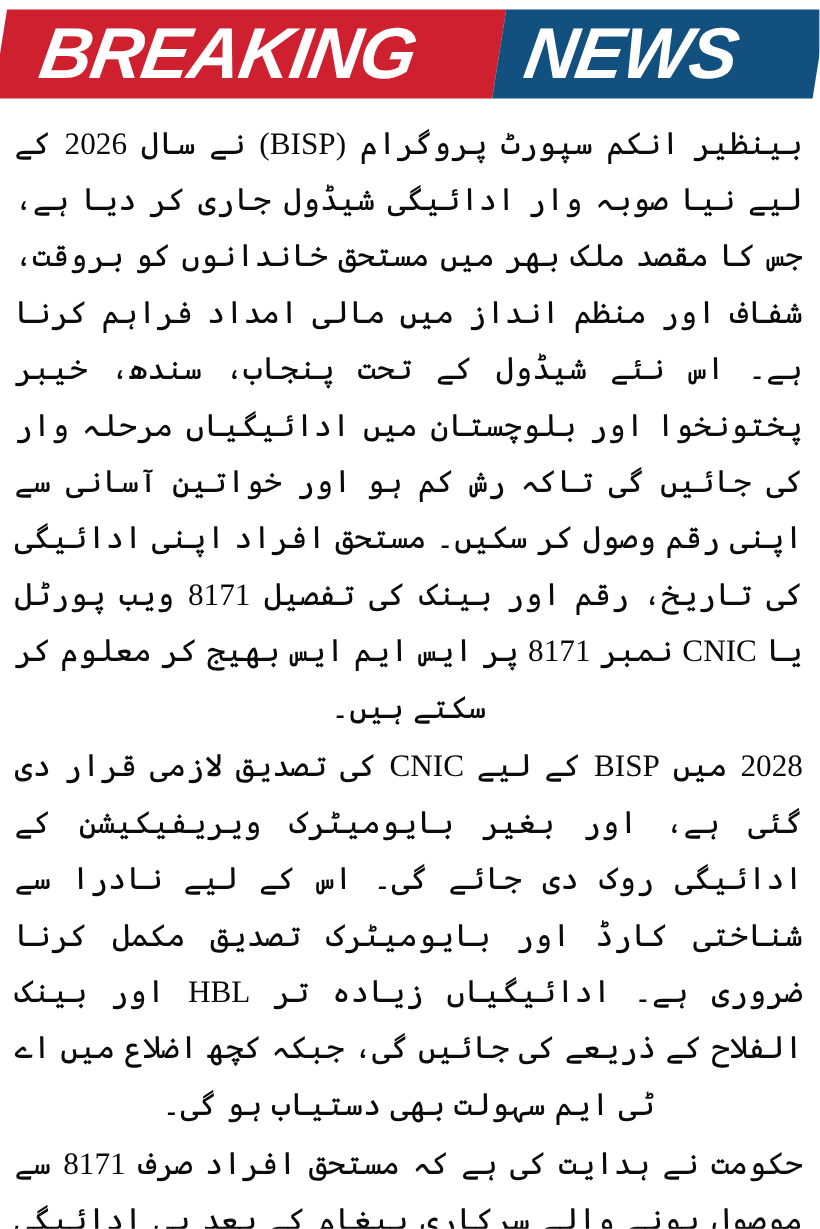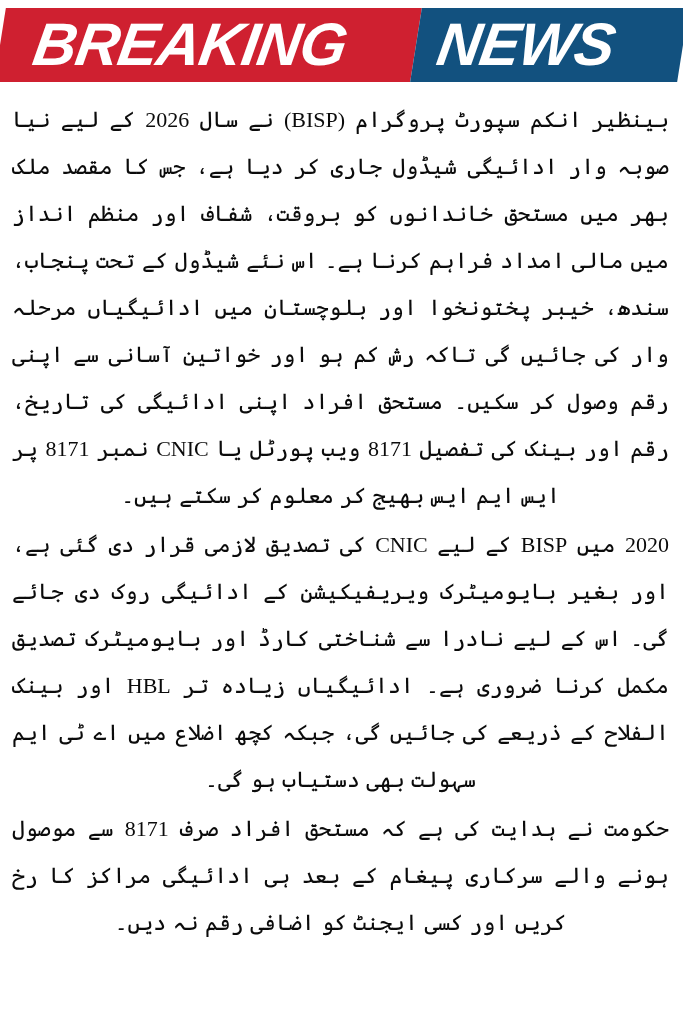--- a/index.html
+++ b/index.html
@@ -69,21 +69,21 @@
 
   
   .article {
     padding: 2px 14px 0 12px;
     direction: rtl;
     text-align: justify;
     text-align-last: center;
   }
   .para {
     margin: 0 0 2px 0;
-    font-size: 22px;
+    font-size: 26px;
     line-height: 47px;
     text-align: justify;
     text-align-last: center;
     word-spacing: 1px;
     font-family: "Liberation Serif", "DejaVu Serif", serif;
   }
 </style>
 </head>
 <body>
 
@@ -93,16 +93,16 @@
       <div class="banner-text breaking">BREAKING</div>
     </div>
     <div class="banner-blue">
       <div class="banner-text news">NEWS</div>
     </div>
   </div>
 </div>
 
 <div class="article">
   <p class="para">بینظیر انکم سپورٹ پروگرام (BISP) نے سال 2026 کے لیے نیا صوبہ وار ادائیگی شیڈول جاری کر دیا ہے، جس کا مقصد ملک بھر میں مستحق خاندانوں کو بروقت، شفاف اور منظم انداز میں مالی امداد فراہم کرنا ہے۔ اس نئے شیڈول کے تحت پنجاب، سندھ، خیبر پختونخوا اور بلوچستان میں ادائیگیاں مرحلہ وار کی جائیں گی تاکہ رش کم ہو اور خواتین آسانی سے اپنی رقم وصول کر سکیں۔ مستحق افراد اپنی ادائیگی کی تاریخ، رقم اور بینک کی تفصیل 8171 ویب پورٹل یا CNIC نمبر 8171 پر ایس ایم ایس بھیج کر معلوم کر سکتے ہیں۔</p>
-  <p class="para">2020 میں BISP کے لیے CNIC کی تصدیق لازمی قرار دی گئی ہے، اور بغیر بایومیٹرک ویریفیکیشن کے ادائیگی روک دی جائے گی۔ اس کے لیے نادرا سے شناختی کارڈ اور بایومیٹرک تصدیق مکمل کرنا ضروری ہے۔ ادائیگیاں زیادہ تر HBL اور بینک الفلاح کے ذریعے کی جائیں گی، جبکہ کچھ اضلاع میں اے ٹی ایم سہولت بھی دستیاب ہو گی۔</p>
+  <p class="para">2028 میں BISP کے لیے CNIC کی تصدیق لازمی قرار دی گئی ہے، اور بغیر بایومیٹرک ویریفیکیشن کے ادائیگی روک دی جائے گی۔ اس کے لیے نادرا سے شناختی کارڈ اور بایومیٹرک تصدیق مکمل کرنا ضروری ہے۔ ادائیگیاں زیادہ تر HBL اور بینک الفلاح کے ذریعے کی جائیں گی، جبکہ کچھ اضلاع میں اے ٹی ایم سہولت بھی دستیاب ہو گی۔</p>
   <p class="para">حکومت نے ہدایت کی ہے کہ مستحق افراد صرف 8171 سے موصول ہونے والے سرکاری پیغام کے بعد ہی ادائیگی مراکز کا رخ کریں اور کسی ایجنٹ کو اضافی رقم نہ دیں۔</p>
 
 </div>
 
 </body></html>

